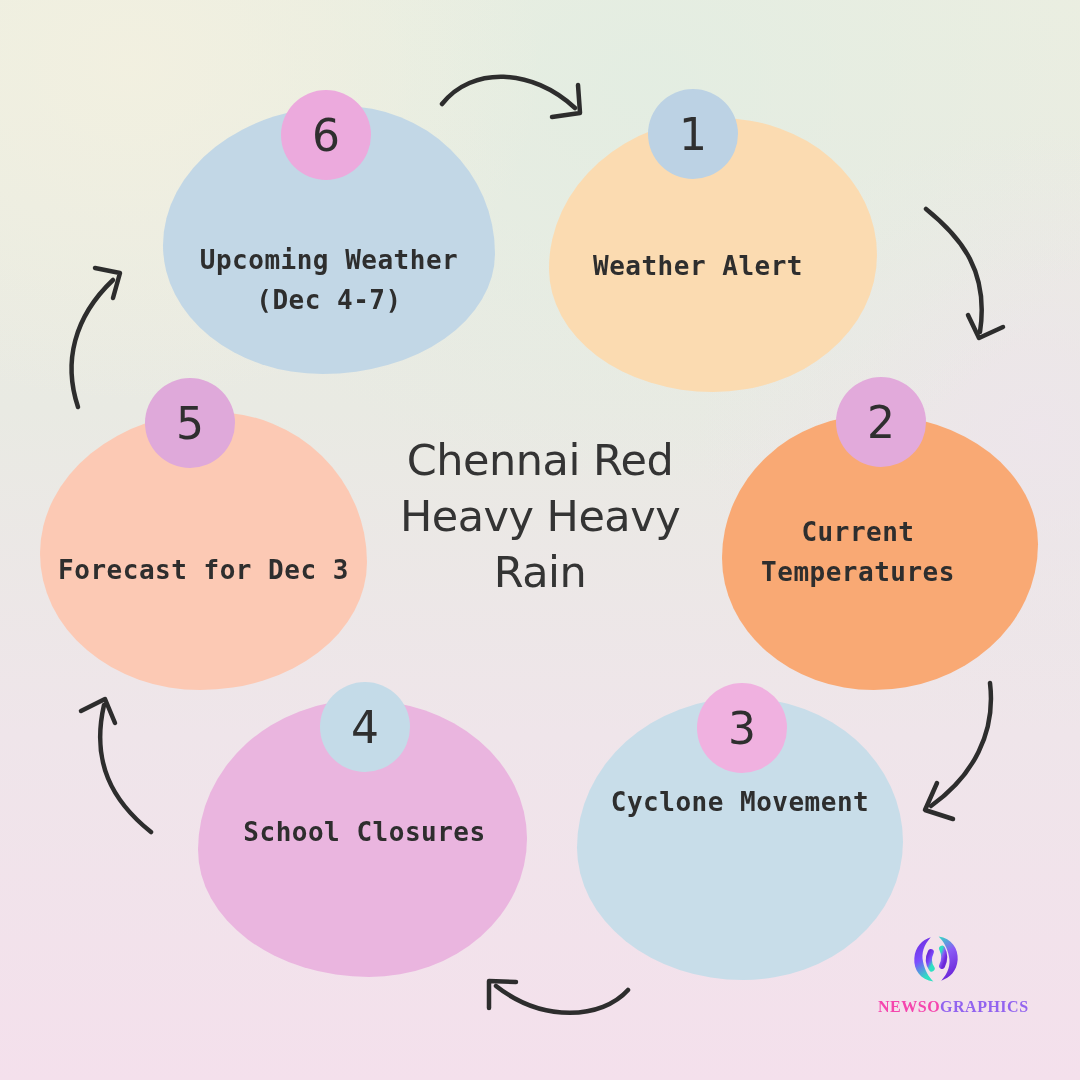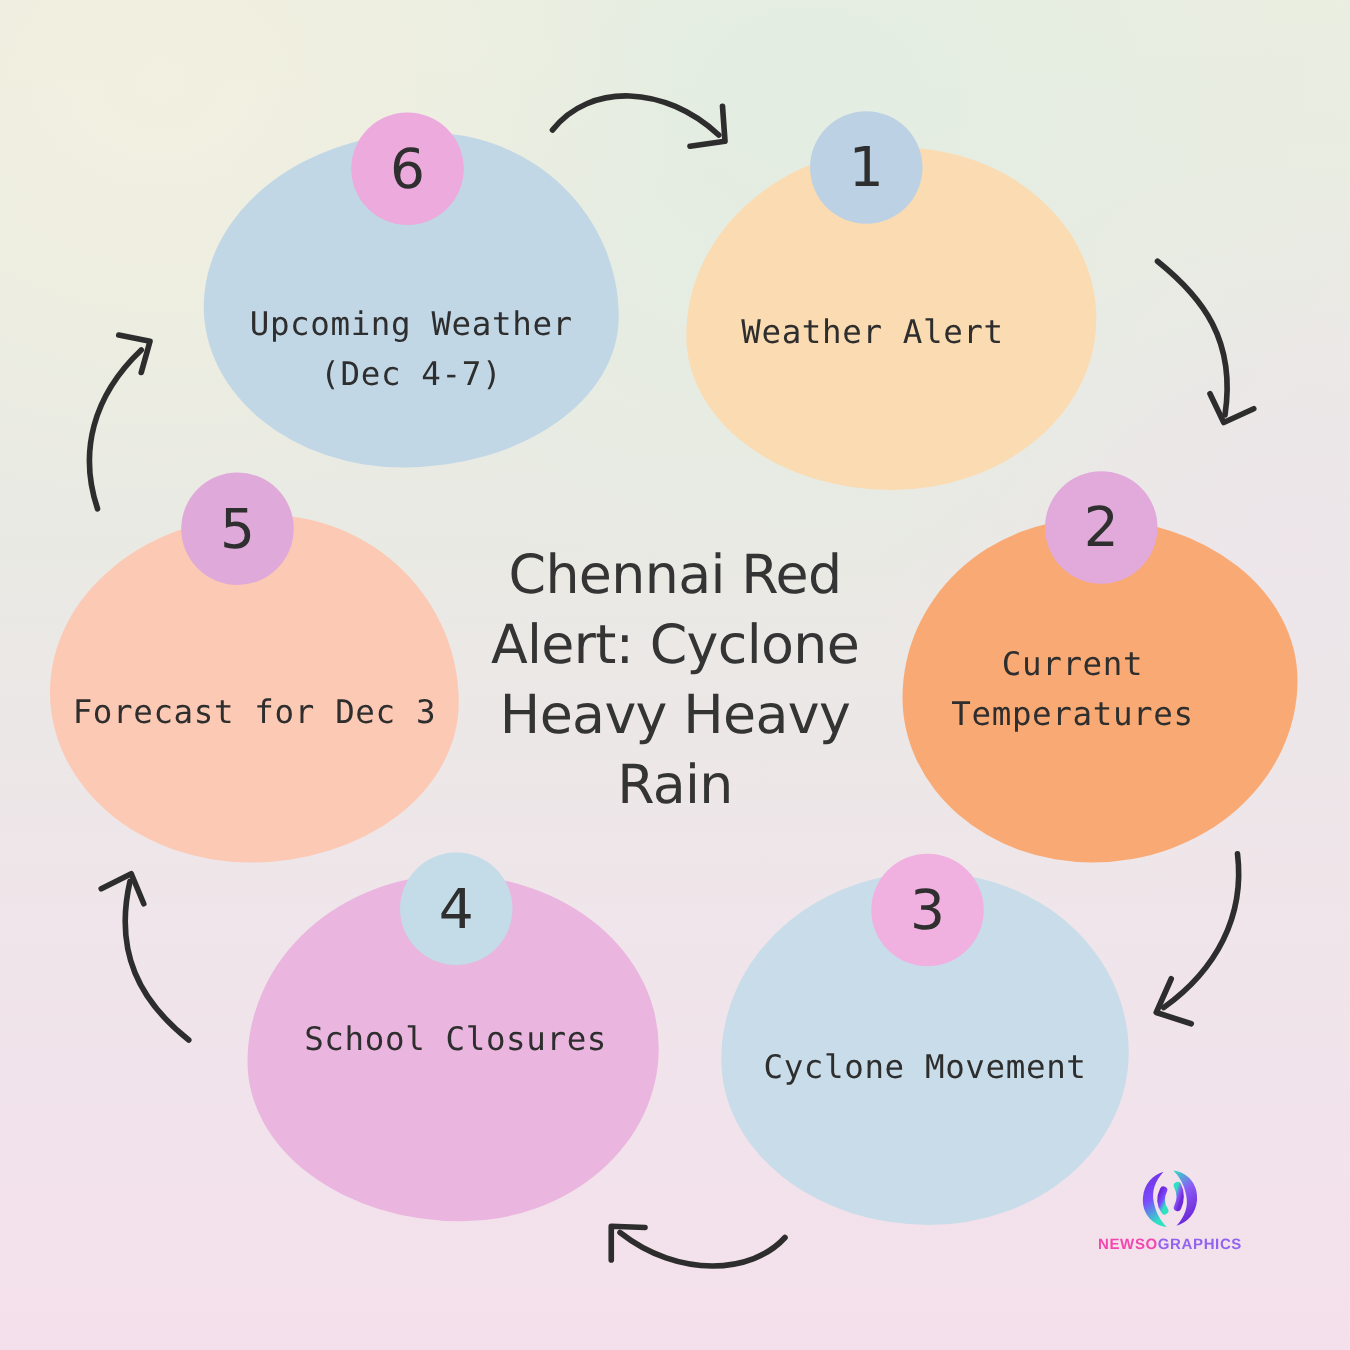--- a/index.html
+++ b/index.html
@@ -14,51 +14,51 @@
   }
   .blob{position:absolute;}
   .badge{
     position:absolute;width:90px;height:90px;border-radius:50%;
     display:flex;align-items:center;justify-content:center;
     font-size:44px;color:#2f2f2f;font-family:"DejaVu Sans",sans-serif;
   }
   .label{
     position:absolute;text-align:center;color:#2e2e2e;
     font-family:"DejaVu Sans Mono","Liberation Mono",monospace;
-    font-weight:normal;font-size:26px;line-height:40px;letter-spacing:.5px;
+    font-weight:bold;font-size:26px;line-height:40px;letter-spacing:.5px;
   }
   .label .line{display:block;}
   .title{
     position:absolute;left:378px;top:432px;width:324px;text-align:center;
     font-family:"DejaVu Sans",sans-serif;font-weight:normal;
     font-size:43px;line-height:56px;color:#343434;letter-spacing:-.5px;
   }
   .arrows{position:absolute;left:0;top:0;}
   .logo{position:absolute;left:878px;top:933px;width:116px;text-align:center;}
   .logo svg{display:block;margin:0 auto;}
   .brand{
-    font-family:Liberation Sans, sans-serif;
-    font-weight:bold;font-size:12px;letter-spacing:.5px;margin-top:3px;white-space:nowrap;
+    font-family:Liberation Serif, serif;
+    font-weight:bold;font-size:16px;letter-spacing:.5px;margin-top:13px;white-space:nowrap;
   }
   
   .b1{left:549px;top:118px;width:328px;height:274px;border-radius:52% 48% 50% 50%/55% 50% 50% 45%;}
   .b2{left:722px;top:415px;width:316px;height:275px;border-radius:48% 52% 52% 48%/52% 47% 53% 48%;}
   .b3{left:577px;top:698px;width:326px;height:282px;border-radius:51% 49% 49% 51%/53% 51% 49% 47%;}
   .b4{left:198px;top:700px;width:329px;height:277px;border-radius:50% 50% 48% 52%/54% 50% 50% 46%;}
   .b5{left:40px;top:412px;width:327px;height:278px;border-radius:53% 47% 51% 49%/51% 54% 46% 49%;}
   .b6{left:163px;top:106px;width:332px;height:268px;border-radius:54% 46% 52% 48%/52% 55% 45% 48%;}
   .g1{left:648px;top:89px;}
   .g2{left:836px;top:377px;}
   .g3{left:697px;top:683px;}
   .g4{left:320px;top:682px;}
   .g5{left:145px;top:378px;}
   .g6{left:281px;top:90px;}
   .l1{left:558px;top:246px;width:280px;}
   .l2{left:738px;top:512px;width:240px;}
-  .l3{left:590px;top:834px;width:300px;}
+  .l3{left:590px;top:782px;width:300px;}
   .l4{left:212px;top:812px;width:305px;}
   .l5{left:42px;top:550px;width:323px;}
   .l6{left:173px;top:240px;width:312px;}
 </style>
 </head>
 <body>
 
 <div class="canvas">
 
   <svg class="arrows" width="1080" height="1080" viewBox="0 0 1080 1080" fill="none" stroke="#2d2d2d" stroke-width="4.5" stroke-linecap="round" stroke-linejoin="round">
@@ -133,21 +133,20 @@
   <div class="badge g6" style="background: rgb(236, 170, 221);">
       <span>6</span>
     </div>
   <div class="label l6">
     <span class="line">Upcoming Weather</span>
     <span class="line">(Dec 4-7)</span>
   </div>
 
   <div class="title">
     <span class="line" style="display:block">Chennai Red</span>
-    <span class="line" style="display:block">Alert: Cyclone</span>
     <span class="line" style="display:block">Heavy Heavy</span>
     <span class="line" style="display:block">Rain</span>
   </div>
 
   <div class="logo">
     <svg width="52" height="52" viewBox="0 0 60 60">
       <defs>
         <linearGradient id="lgA" x1="0" y1="0" x2="0.3" y2="1">
           <stop offset="0" stop-color="#6d28d9"></stop>
           <stop offset="0.55" stop-color="#7c4dff"></stop>

